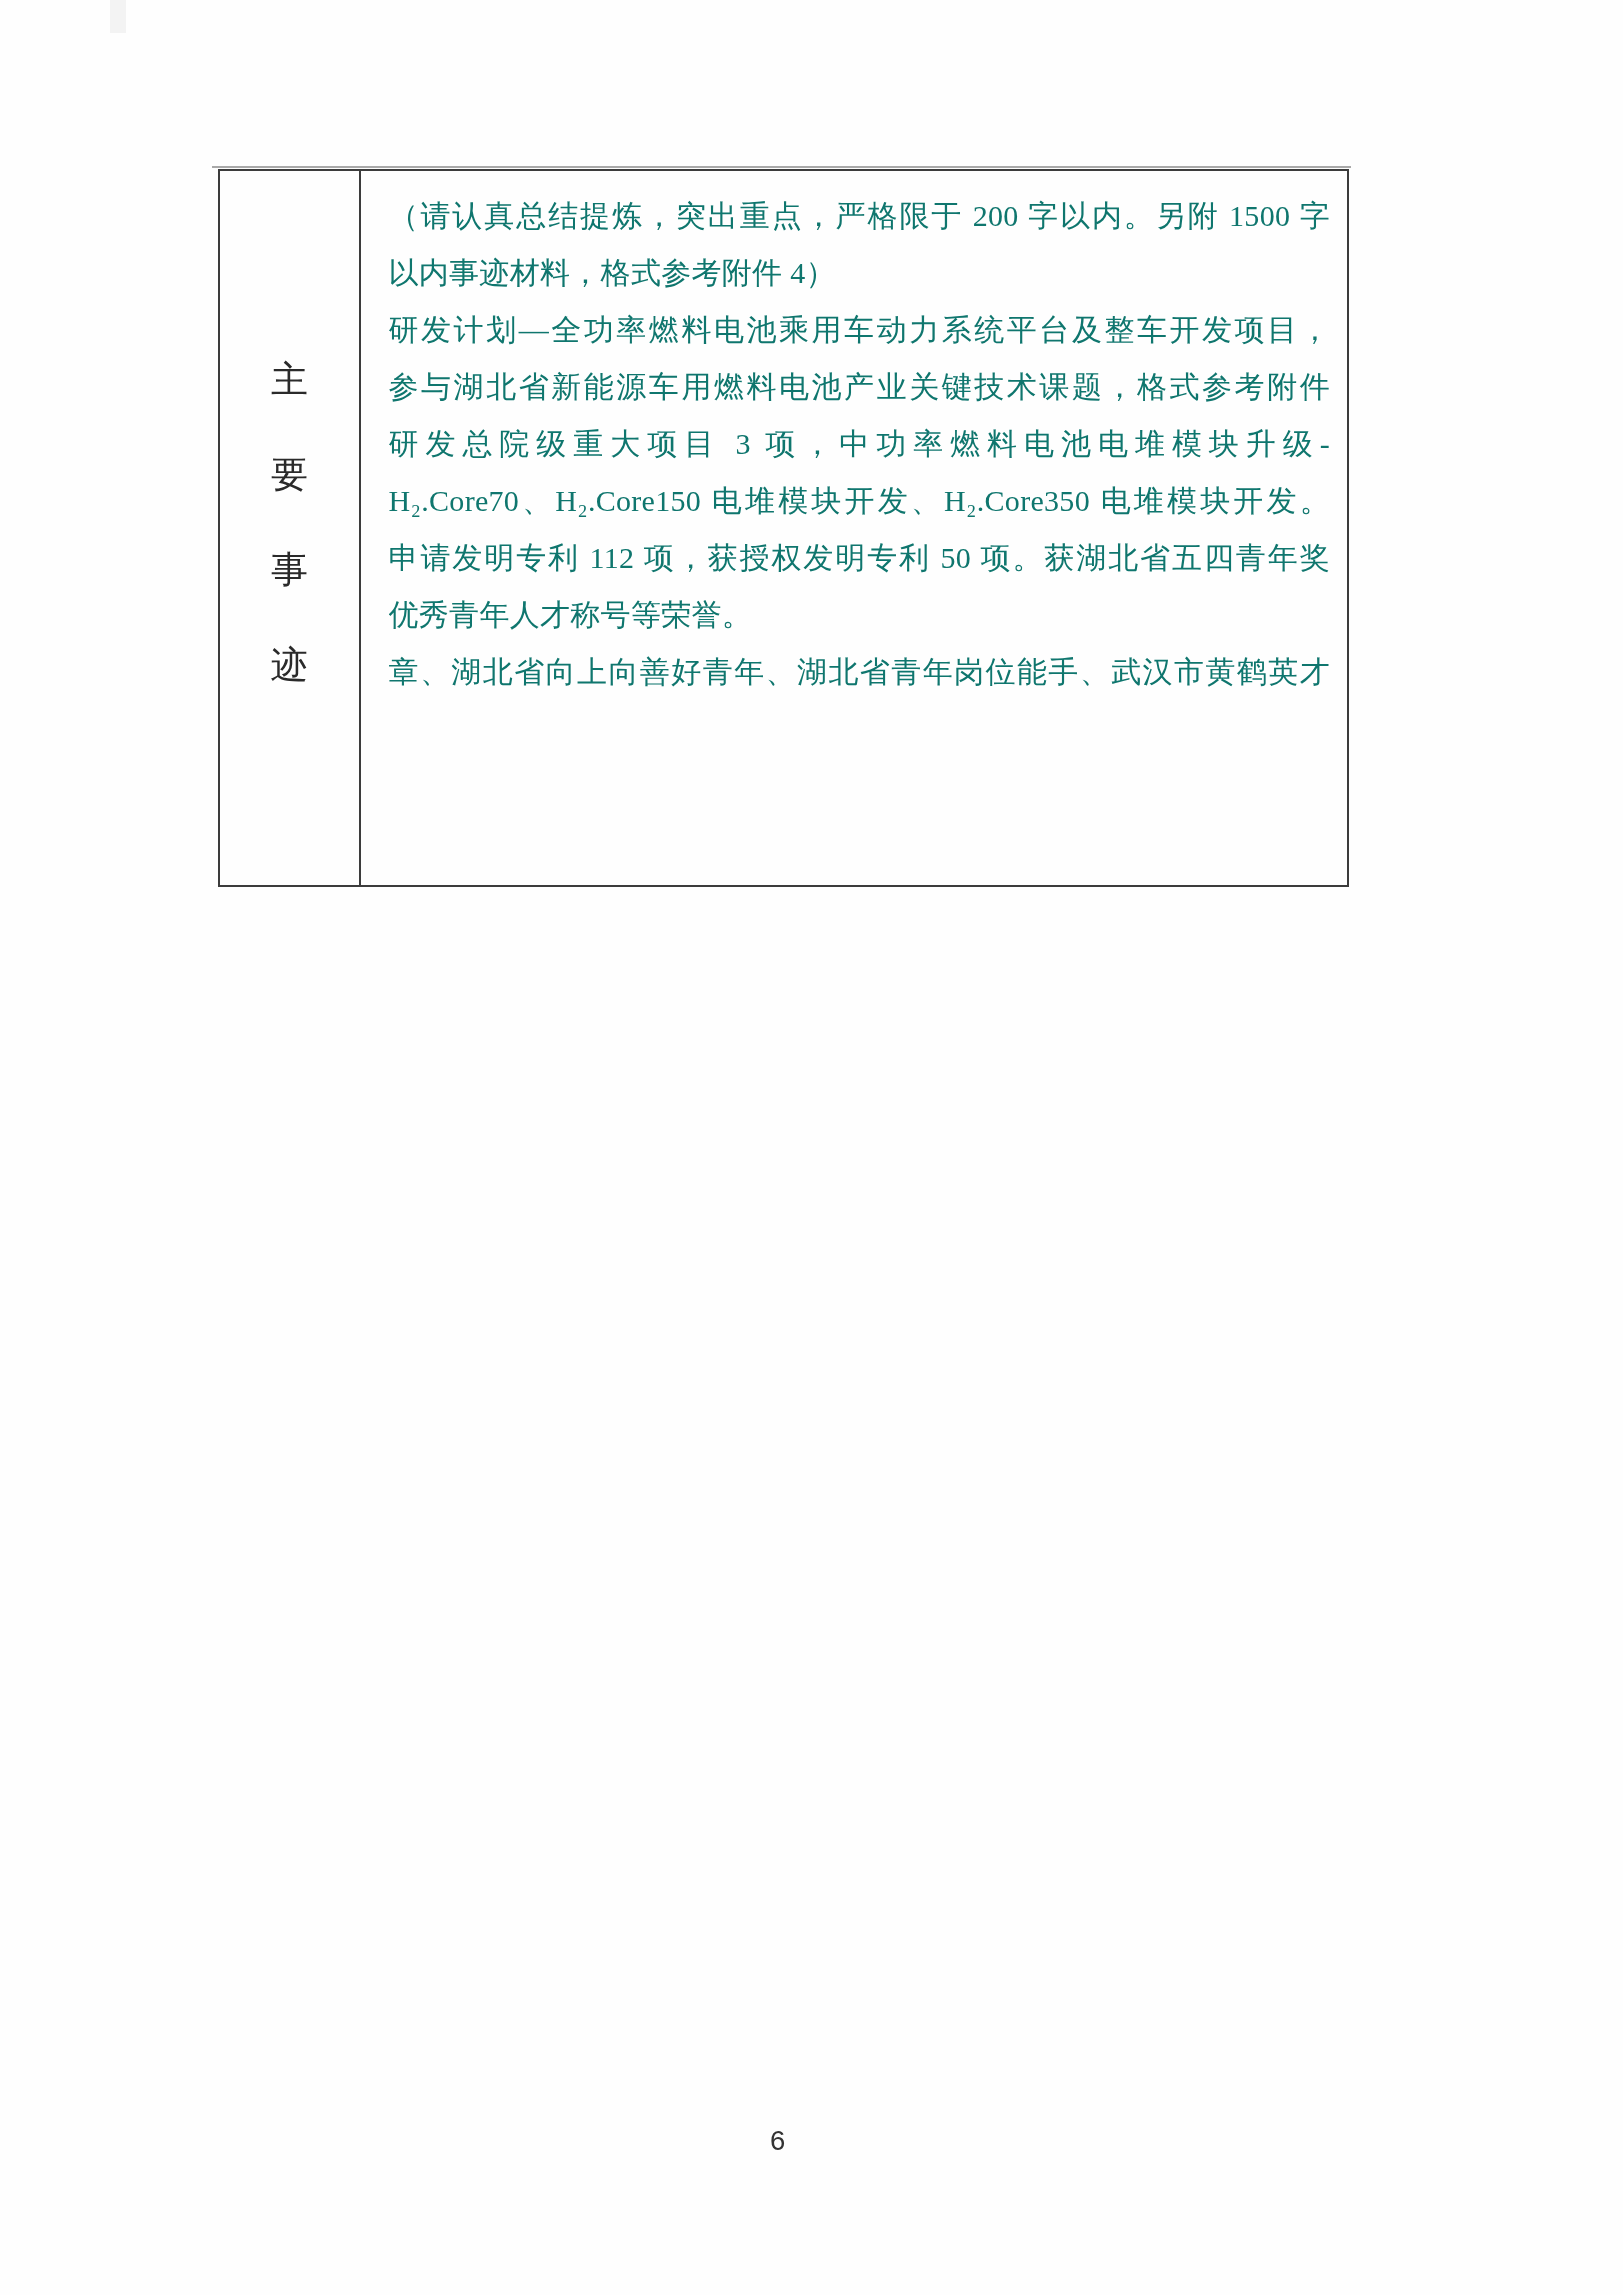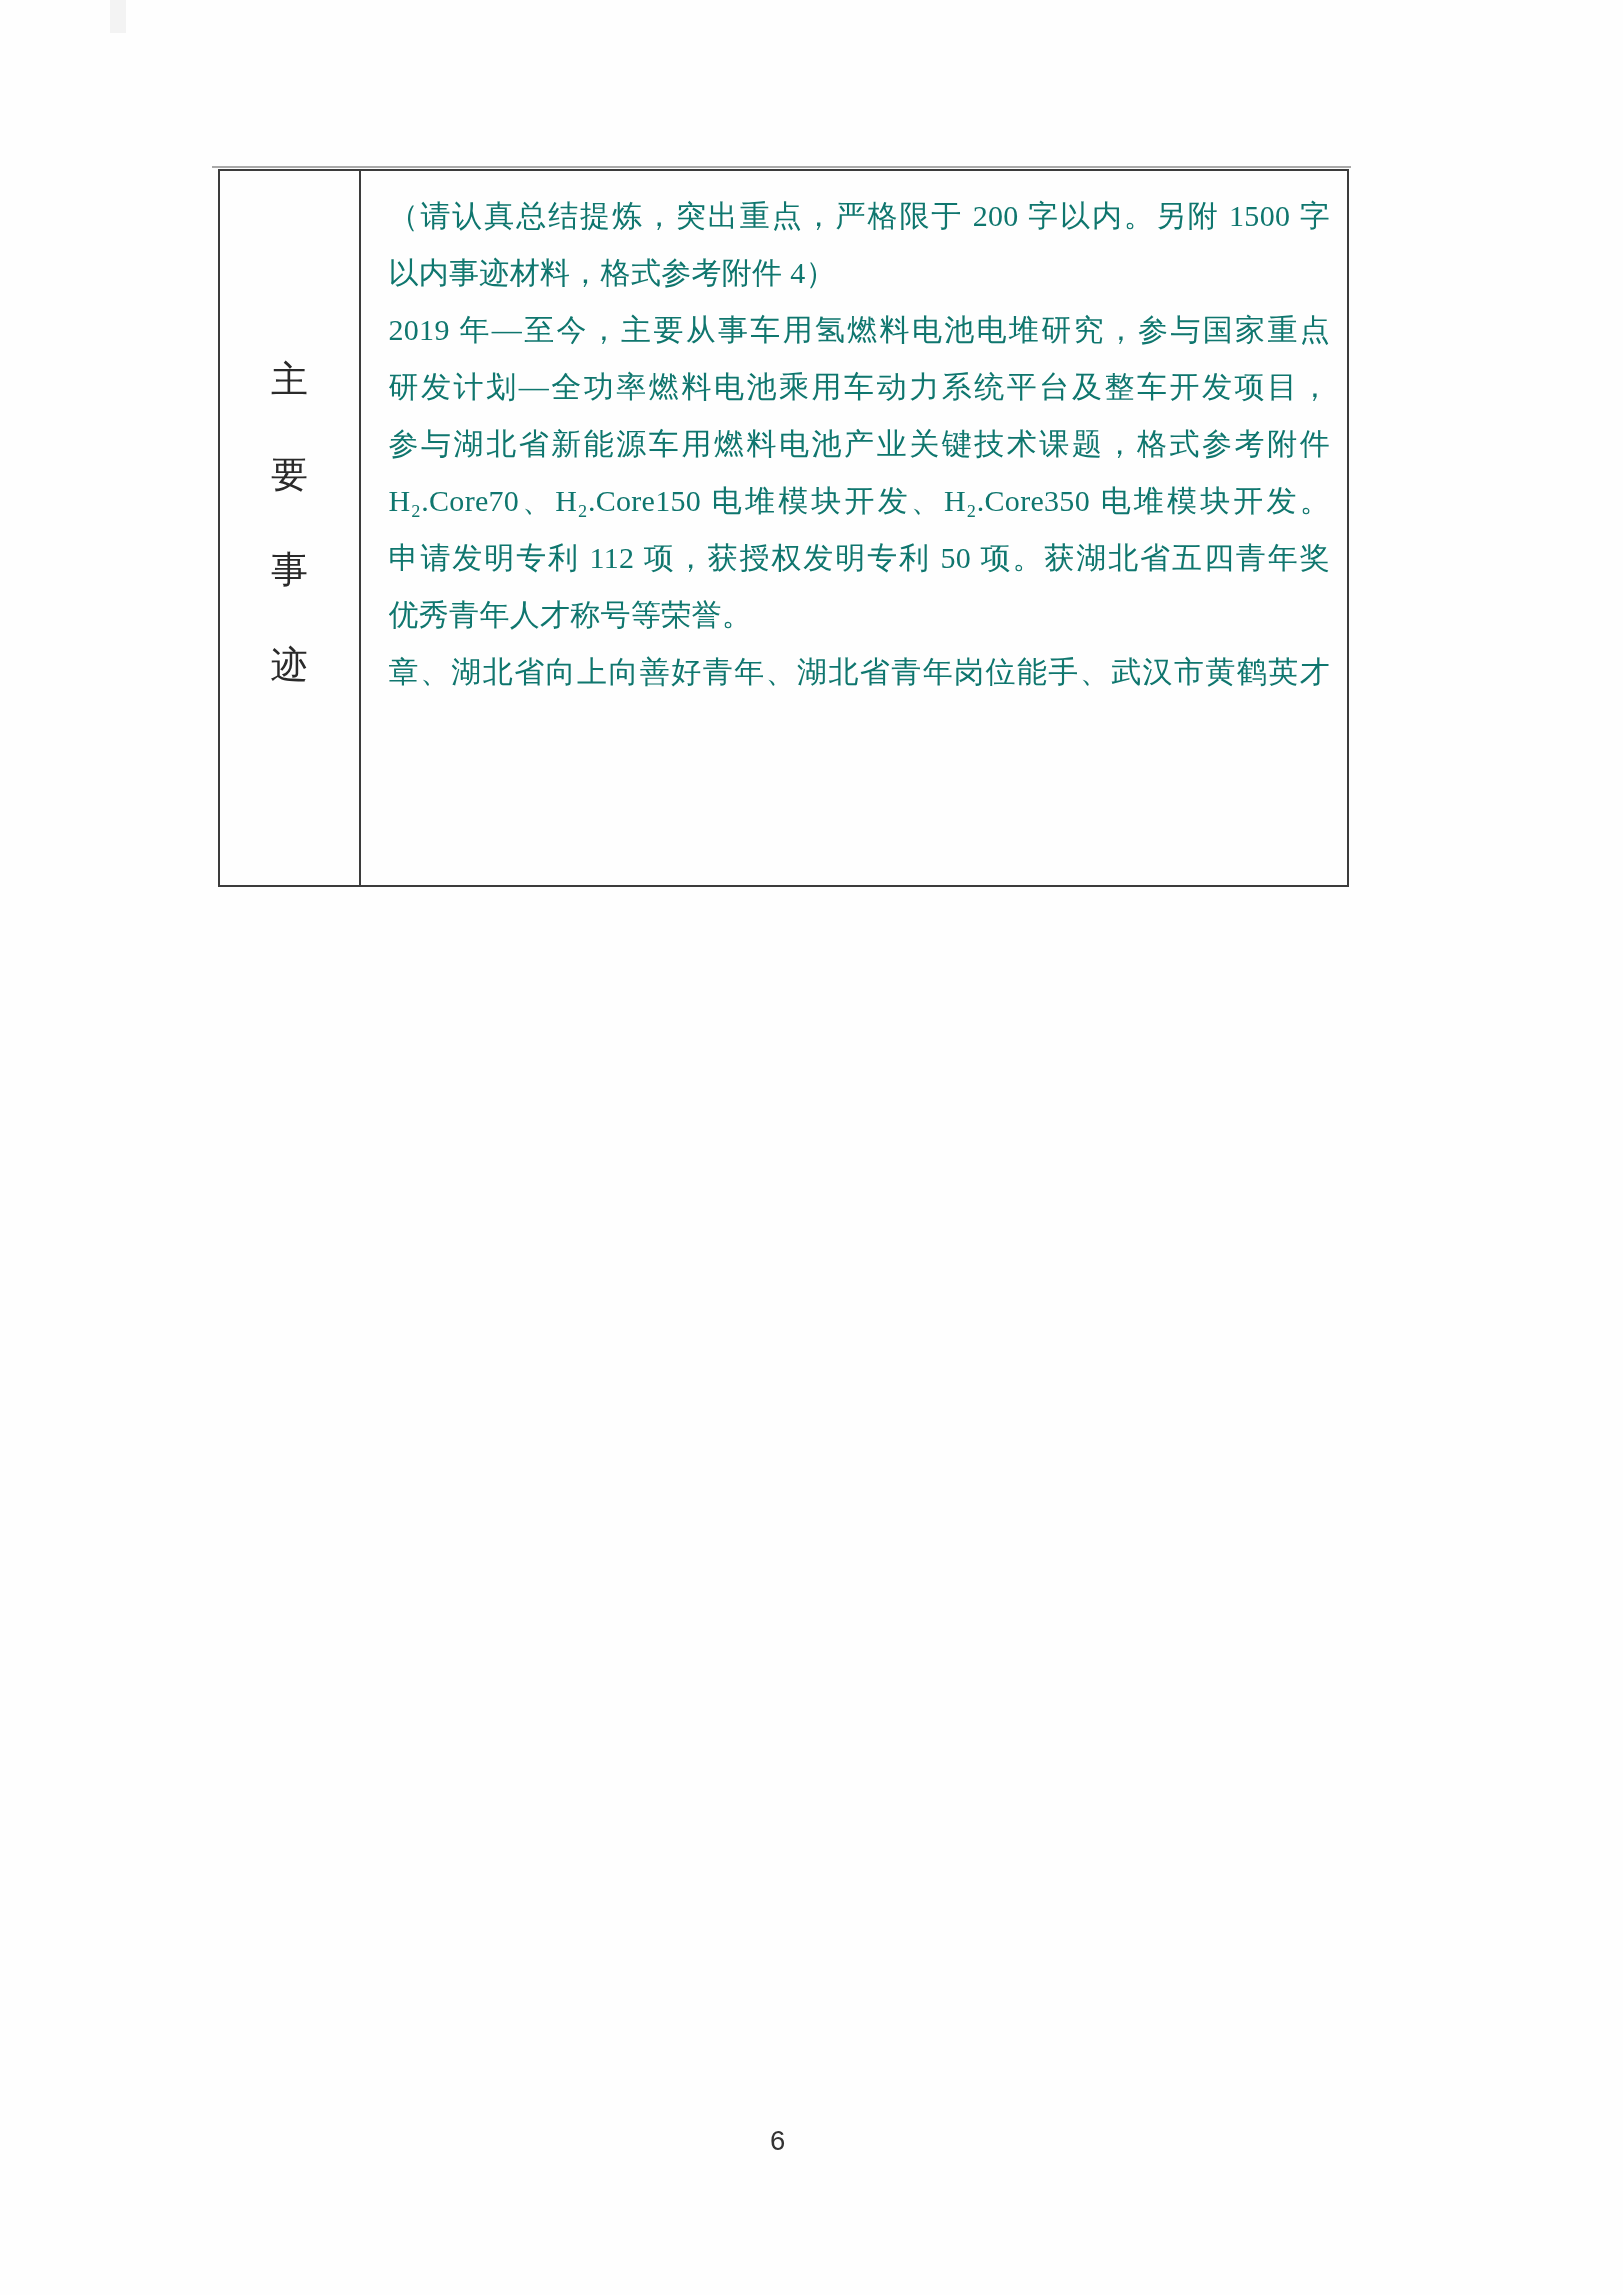--- a/index.html
+++ b/index.html
@@ -106,23 +106,23 @@
     <div class="label-cell">
       <span class="label-char">主</span>
       <span class="label-char">要</span>
       <span class="label-char">事</span>
       <span class="label-char">迹</span>
     </div>
 
     <div class="content-cell">
       <div class="line j">（请认真总结提炼，突出重点，严格限于 200 字以内。另附 1500 字</div>
       <div class="line">以内事迹材料，格式参考附件 4）</div>
-      <div class="line j">2019 年—至今，主要从事车用氢燃料电池电堆研究，参与国家重点</div>
       <div class="line j">研发计划—全功率燃料电池乘用车动力系统平台及整车开发项目，</div>
       <div class="line j">参与湖北省新能源车用燃料电池产业关键技术课题，格式参考附件</div>
+      <div class="line j">研发总院级重大项目 3 项，中功率燃料电池电堆模块升级-</div>
       <div class="line j">H₂.Core70、H₂.Core150 电堆模块开发、H₂.Core350 电堆模块开发。</div>
       <div class="line j">申请发明专利 112 项，获授权发明专利 50 项。获湖北省五四青年奖</div>
       <div class="line">优秀青年人才称号等荣誉。</div>
       <div class="line j">章、湖北省向上向善好青年、湖北省青年岗位能手、武汉市黄鹤英才</div>
     </div>
 
   </div>
 
   <div class="page-number">6</div>
 

